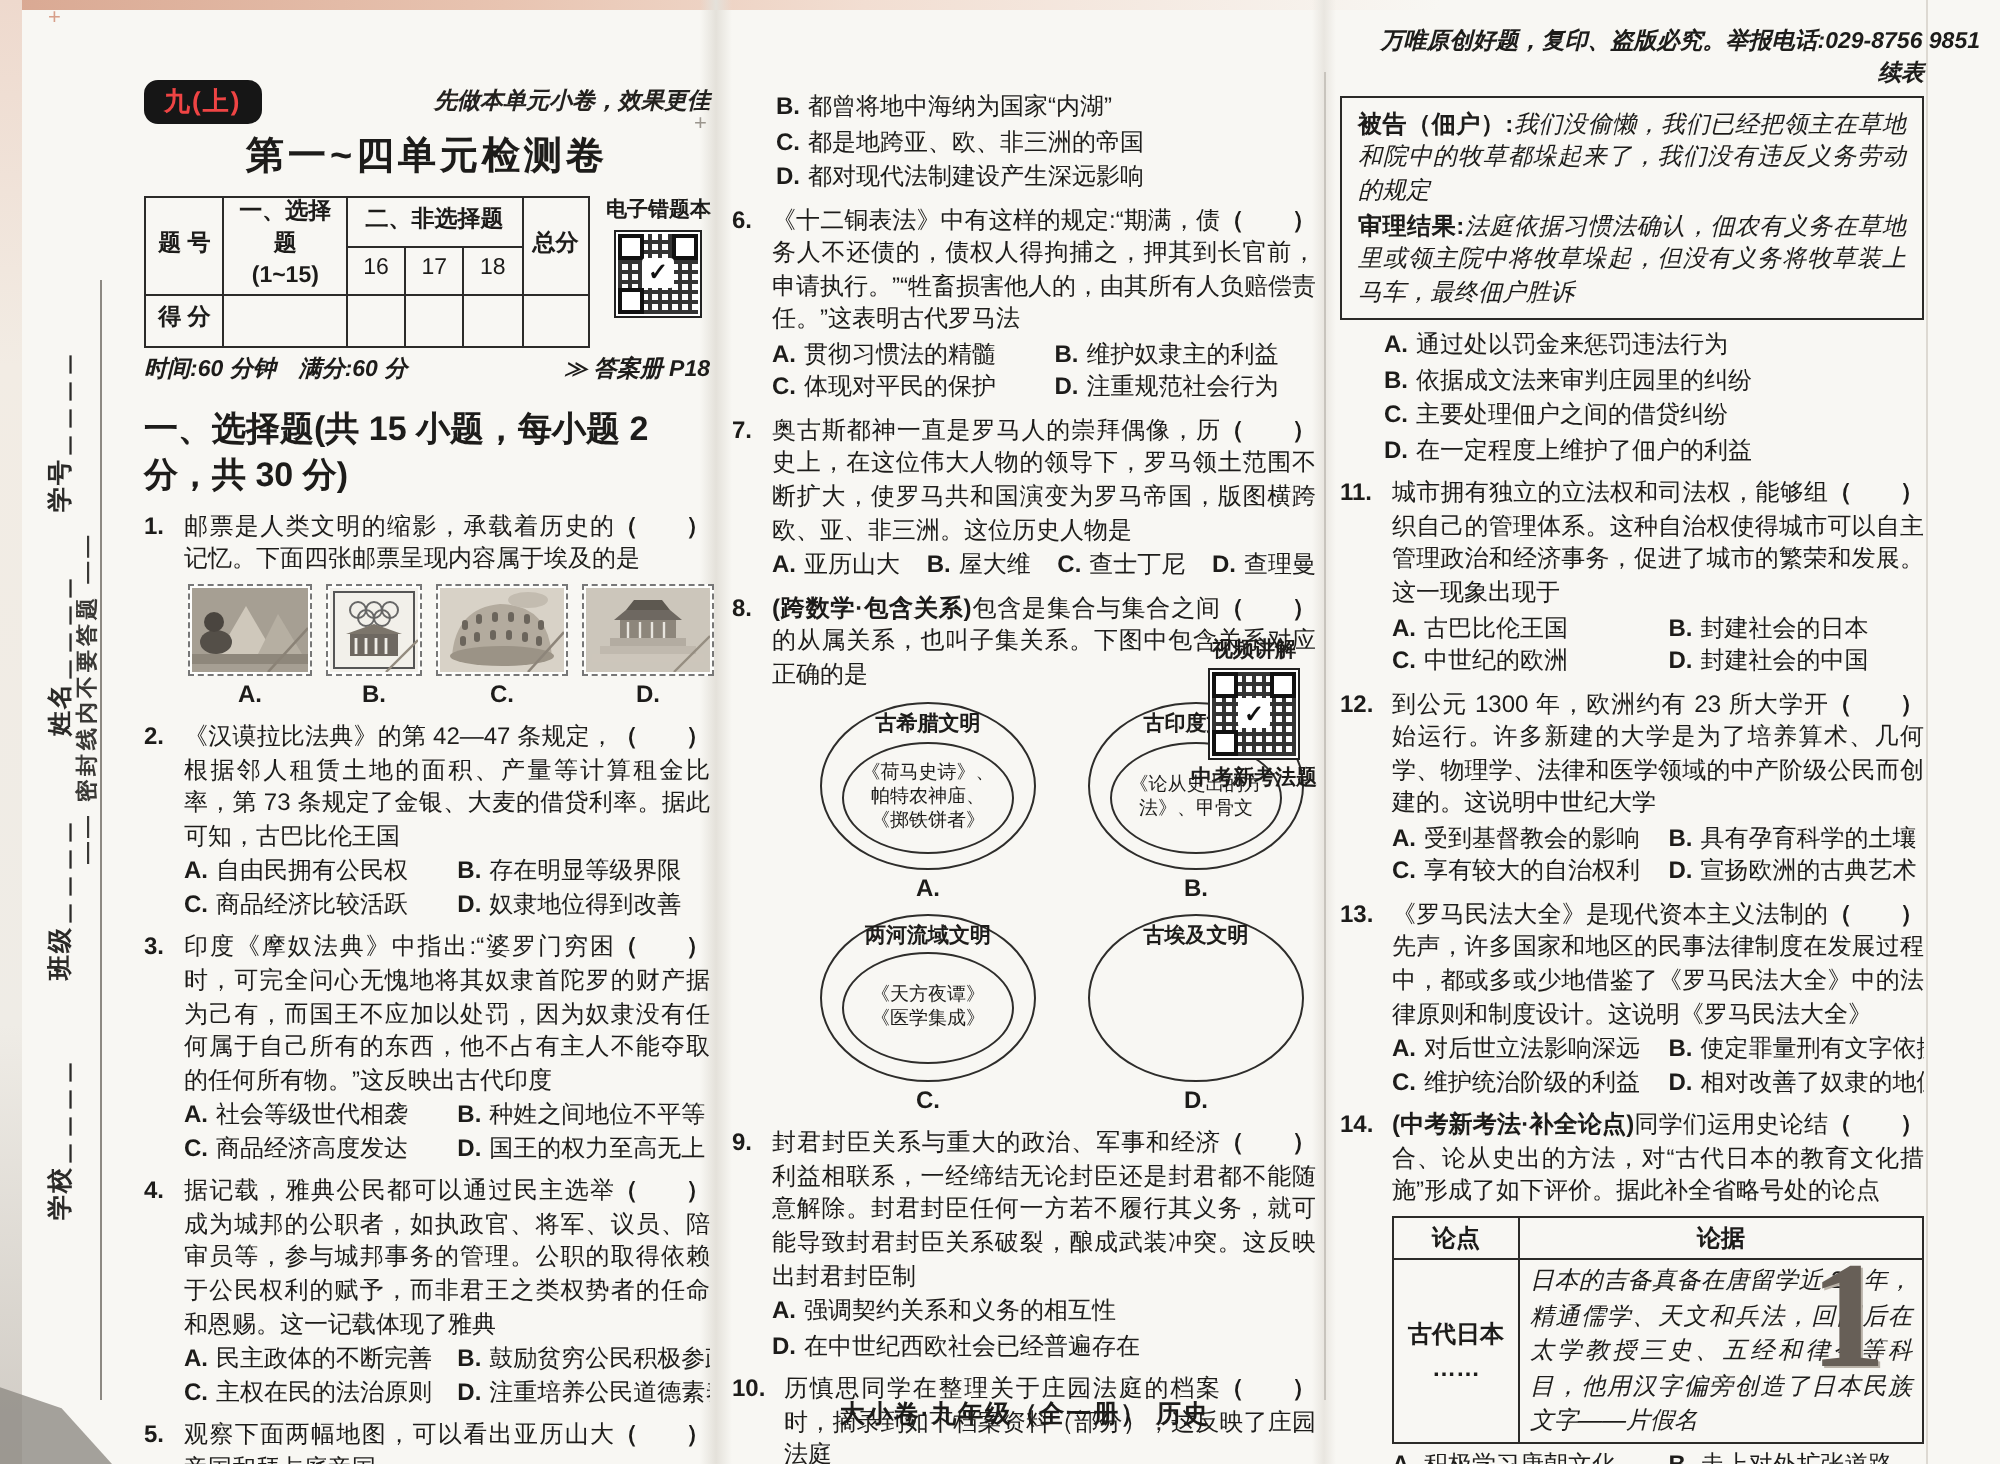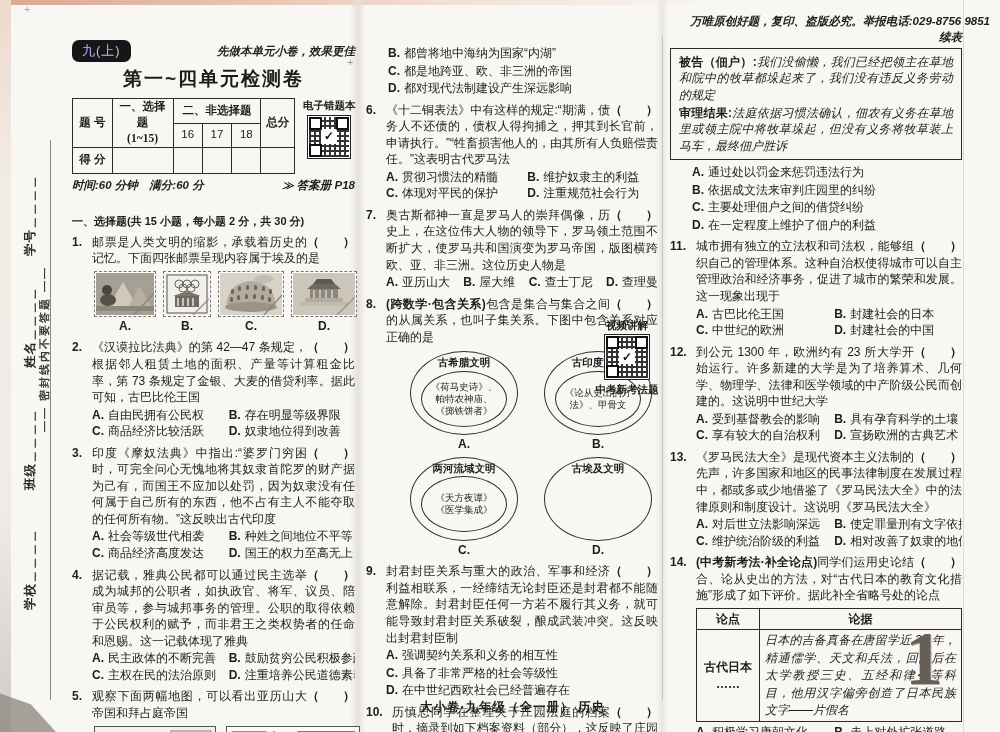--- a/index.html
+++ b/index.html
@@ -25,42 +25,42 @@
     font-weight:bold;font-size:12.5px;color:#2b2a28;white-space:nowrap;letter-spacing:1px;}
   .mseal{position:absolute;transform:rotate(-90deg);transform-origin:0 0;
     font-weight:bold;font-size:11px;color:#3a3936;white-space:nowrap;letter-spacing:2px;}
   
   .col{position:absolute;top:40px;}
   .c1{left:72px;width:283px;}
   .c2{left:366px;width:292px;top:44px;}
   .c3{left:670px;width:292px;top:30px;}
   
   .hdr-row{display:flex;justify-content:space-between;align-items:flex-start;height:24px;}
-  .badge{background:#161616;color:#c4b5fd;font-weight:normal;font-size:13px;
+  .badge{background:#161616;color:#ef4444;font-weight:bold;font-size:13px;
     padding:2px 10px;border-radius:7px;letter-spacing:1px;}
   .slogan{font-style:italic;font-weight:bold;font-size:11.5px;margin-top:4px;color:#24221f;}
   .title{text-align:center;font-size:19px;font-weight:bold;letter-spacing:2px;margin:2px 0 6px;}
   .st-row{display:flex;align-items:flex-start;}
   table.score{border-collapse:collapse;font-size:11.5px;}
   table.score td{border:1px solid #2c2b29;text-align:center;padding:0 2px;}
   .th{font-weight:bold;}
   .qrblock{margin-left:8px;text-align:center;width:52px;}
   .qrlabel{font-weight:bold;font-size:10.5px;white-space:nowrap;margin-bottom:2px;}
   .qr{position:relative;width:42px;height:42px;margin:0 auto;background:#fff;border:1px solid #222;}
   .qr .mesh{position:absolute;inset:1px;opacity:.85;
     background-image:repeating-linear-gradient(0deg,#111 0 2px,transparent 2px 5px),
                      repeating-linear-gradient(90deg,#111 0 2px,transparent 2px 5px);}
   .qr .fp{position:absolute;width:9px;height:9px;border:2px solid #111;background:#fff;}
   .qr .fp.tl{left:1px;top:1px;} .qr .fp.tr{right:1px;top:1px;} .qr .fp.bl{left:1px;bottom:1px;}
   .qr .check{position:absolute;left:50%;top:50%;width:16px;height:15px;margin:-8px 0 0 -8px;
     background:#fff;border-radius:2px;display:flex;align-items:center;justify-content:center;
     font-weight:bold;font-size:12px;color:#111;}
   .meta-row{display:flex;justify-content:space-between;font-weight:bold;font-style:italic;
     font-size:11.5px;margin:4px 0 5px;}
-  .section{font-weight:bold;font-size:11px;margin:20px 0 3px;}
+  .section{font-weight:bold;font-size:17px;margin:9px 0 3px;}
   
   .q{display:flex;margin-top:5px;}
   .qn{font-weight:bold;flex:0 0 20px;}
   .qn.w2{flex:0 0 26px;}
   .qbody{flex:1;min-width:0;}
   .stem{text-align:justify;}
   .stem .tag{font-weight:bold;}
   .br{float:right;font-weight:bold;}
   .opts2{display:grid;grid-template-columns:1.05fr 1fr;column-gap:4px;margin-top:1px;}
   .opt{white-space:nowrap;overflow:hidden;}
@@ -141,21 +141,21 @@
       <span class="badge">九(上)</span>
       <span class="slogan">先做本单元小卷，效果更佳</span>
     </div>
     <div class="title">第一~四单元检测卷</div>
 
     <div class="st-row">
       <table class="score">
         <tbody>
             <tr>
           <td class="th" rowspan="2" style="width:42px;">题 号</td>
-          <td class="th" rowspan="2" style="width:64px;font-family:Liberation Serif, serif;">
+          <td class="th" rowspan="2" style="width:64px;">
             <div>一、选择题</div>
             <div>(1~15)</div>
           </td>
           <td class="th" colspan="3">二、非选择题</td>
           <td class="th" rowspan="2" style="width:34px;">总分</td>
         </tr>
         <tr>
           <td style="width:28px;">16</td>
           <td style="width:28px;">17</td>
           <td style="width:28px;">18</td>
@@ -447,21 +447,20 @@
         </div>
       </div>
     </div>
 
     <div class="q">
       <span class="qn">9.</span>
       <div class="qbody">
         <div class="stem"><span class="br">（　　）</span><span>封君封臣关系与重大的政治、军事和经济利益相联系，一经缔结无论封臣还是封君都不能随意解除。封君封臣任何一方若不履行其义务，就可能导致封君封臣关系破裂，酿成武装冲突。这反映出封君封臣制</span></div>
         <div class="optlines">
           <span class="opt"><b>A.</b><span>强调契约关系和义务的相互性</span></span>
-          <span class="opt"><b>C.</b><span>具备了非常严格的社会等级性</span></span>
           <span class="opt"><b>D.</b><span>在中世纪西欧社会已经普遍存在</span></span>
         </div>
       </div>
     </div>
 
     <div class="q">
       <span class="qn w2">10.</span>
       <div class="qbody">
         <div class="stem"><span class="br">（　　）</span><span>历慎思同学在整理关于庄园法庭的档案时，摘录到如下档案资料（部分），这反映了庄园法庭</span></div>
       </div>

